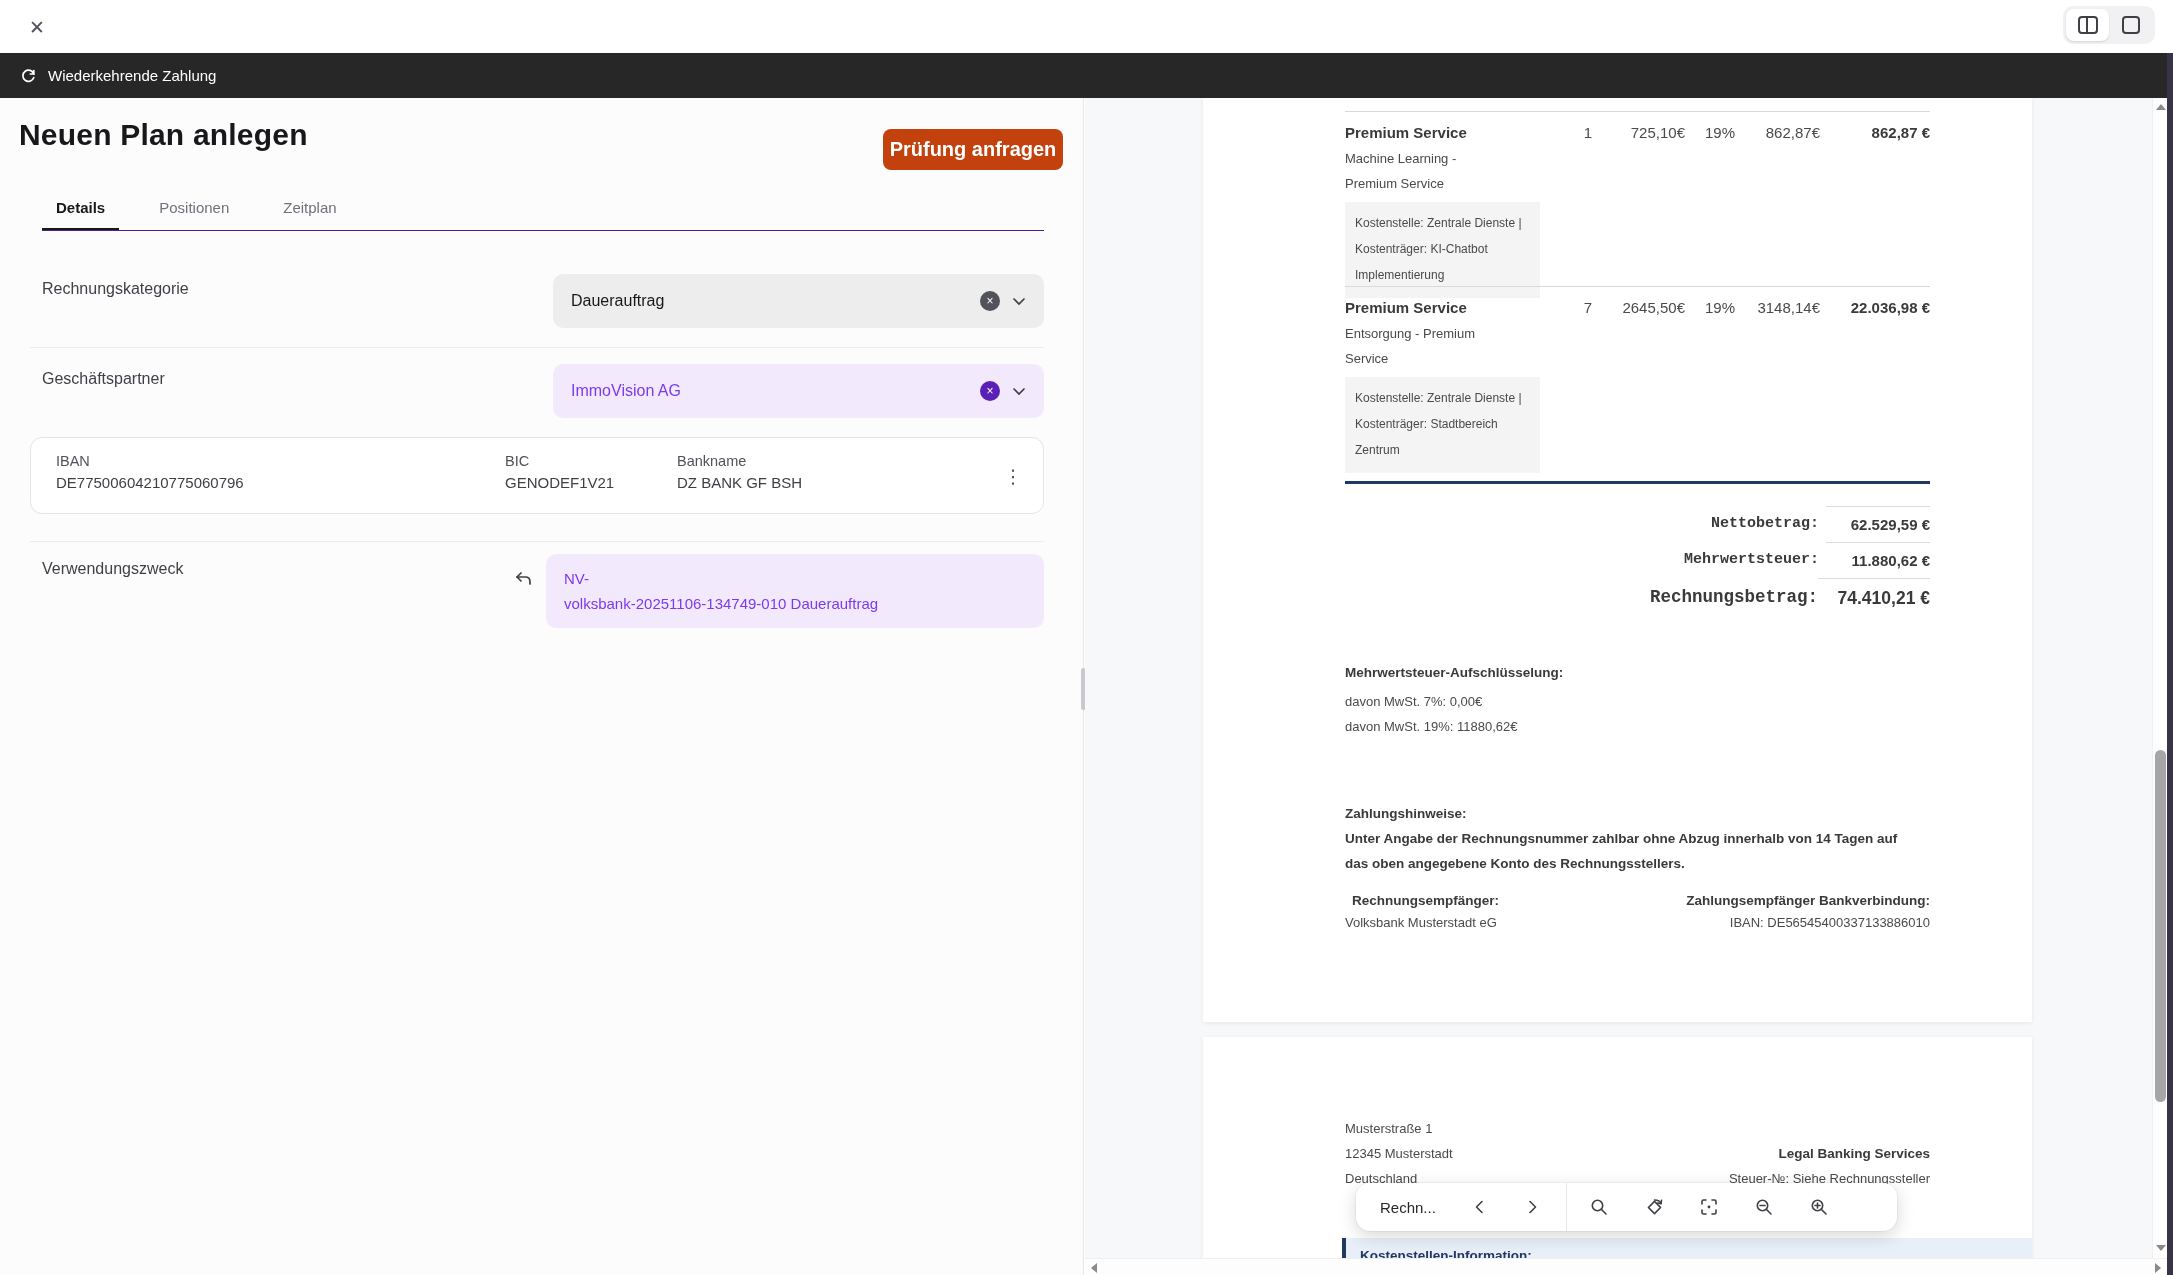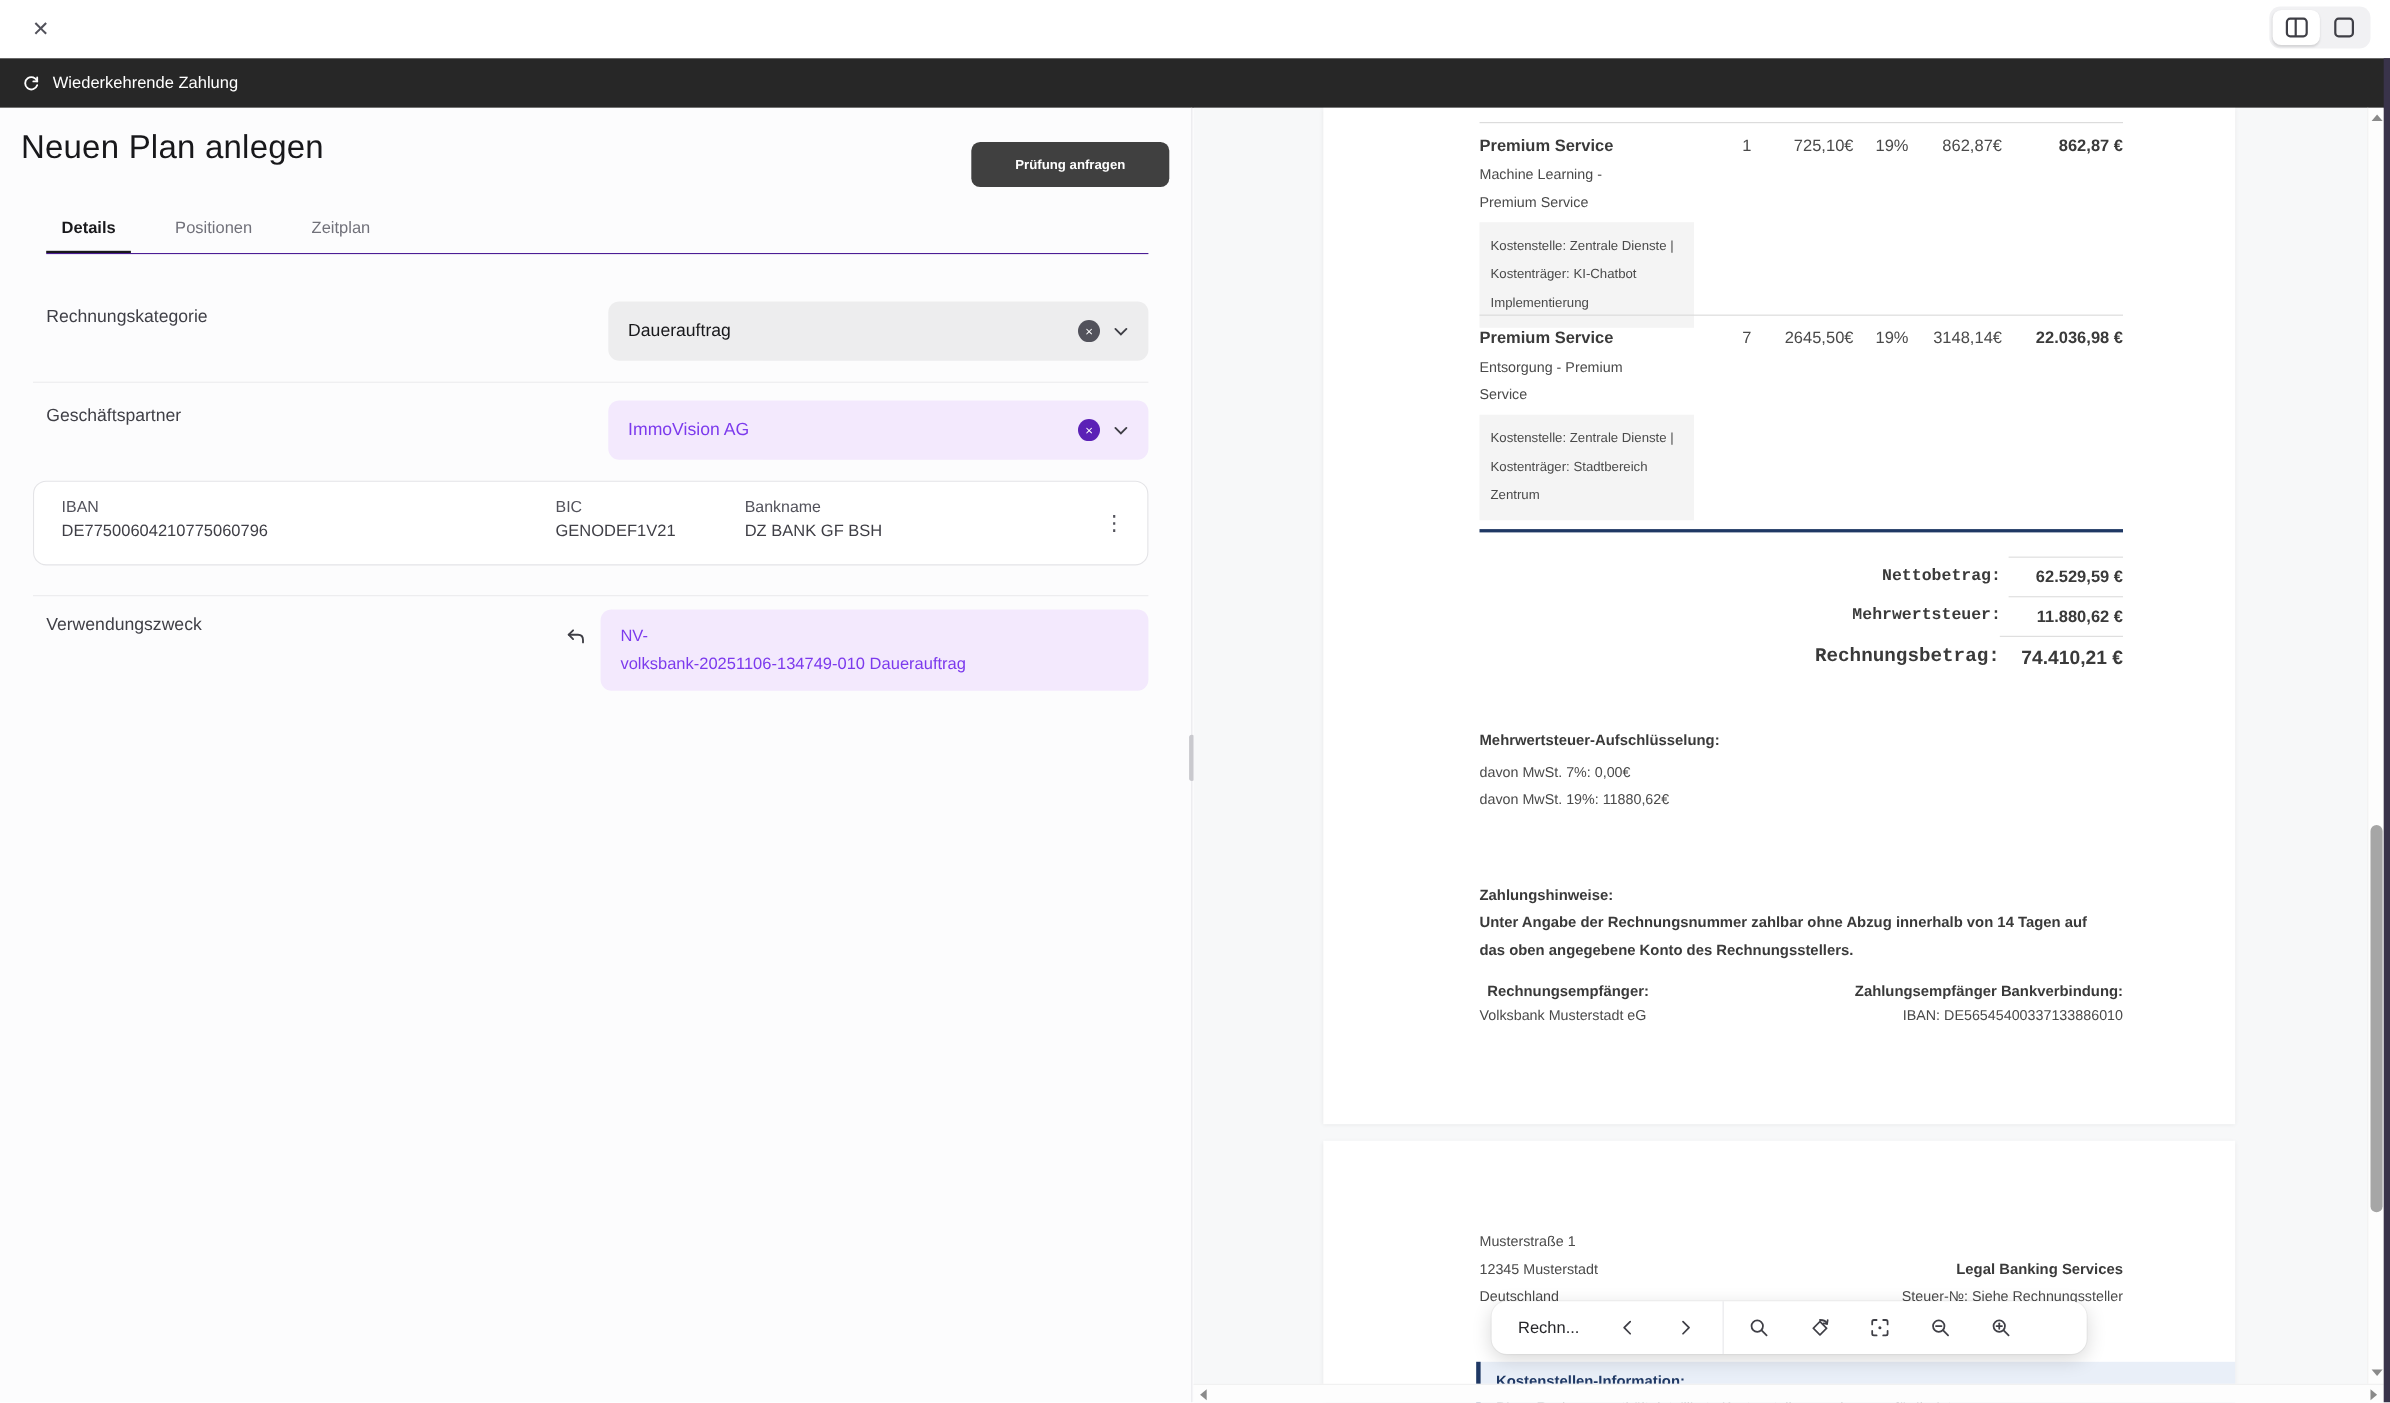--- a/index.html
+++ b/index.html
@@ -18,23 +18,23 @@
   .ic-split::after { content:""; position:absolute; left:6px; top:-1px; width:3px; height:16px; border-left:2px solid #3f3f46; }
   .ic-max { width:18px; height:18px; border:2px solid #3f3f46; border-radius:4px; }
 
   
   .appbar { position:absolute; left:0; top:53px; width:2173px; height:45px; background:#272727; color:#ffffff;
             display:flex; align-items:center; padding-left:20px; font-size:15px; }
   .appbar svg { margin-right:11px; }
 
   
   .left-panel { position:absolute; left:0; top:98px; width:1084px; height:1177px; background:#fcfcfd; border-right:1px solid #e7e7ea; }
-  .page-title { position:absolute; left:19px; top:118px; font-size:30px; font-weight:normal; color:#18181b; letter-spacing:.2px; }
-  .primary-btn { position:absolute; left:883px; top:129px; width:180px; height:41px; background:#404040; color:#ffffff;
-                 border:none; border-radius:8px; font-size:12px; font-weight:bold; font-family:inherit; cursor:pointer; }
+  .page-title { position:absolute; left:19px; top:118px; font-size:30px; font-weight:bold; color:#18181b; letter-spacing:.2px; }
+  .primary-btn { position:absolute; left:883px; top:129px; width:180px; height:41px; background:#c2410c; color:#ffffff;
+                 border:none; border-radius:8px; font-size:20px; font-weight:bold; font-family:inherit; cursor:pointer; }
   .tabs { position:absolute; left:42px; top:186px; width:1002px; height:45px; border-bottom:1px solid #4c1d95; display:flex; gap:26px; }
   .tab { padding:0 14px; line-height:44px; font-size:15px; color:#71717a; cursor:pointer; }
   .tab.active { color:#18181b; font-weight:bold; border-bottom:2px solid #18181b; }
 
   .field-label { position:absolute; left:42px; font-size:16px; color:#3f3f46; }
   .select-ctl { position:absolute; left:553px; width:491px; height:54px; border-radius:10px; display:flex; align-items:center;
                 padding:0 18px; font-size:16px; cursor:pointer; }
   .select-ctl.gray { background:#ededee; color:#18181b; }
   .select-ctl.purple { background:#f3e9fd; color:#7c3aed; }
   .ctl-right { position:absolute; right:16px; display:flex; align-items:center; gap:10px; }

